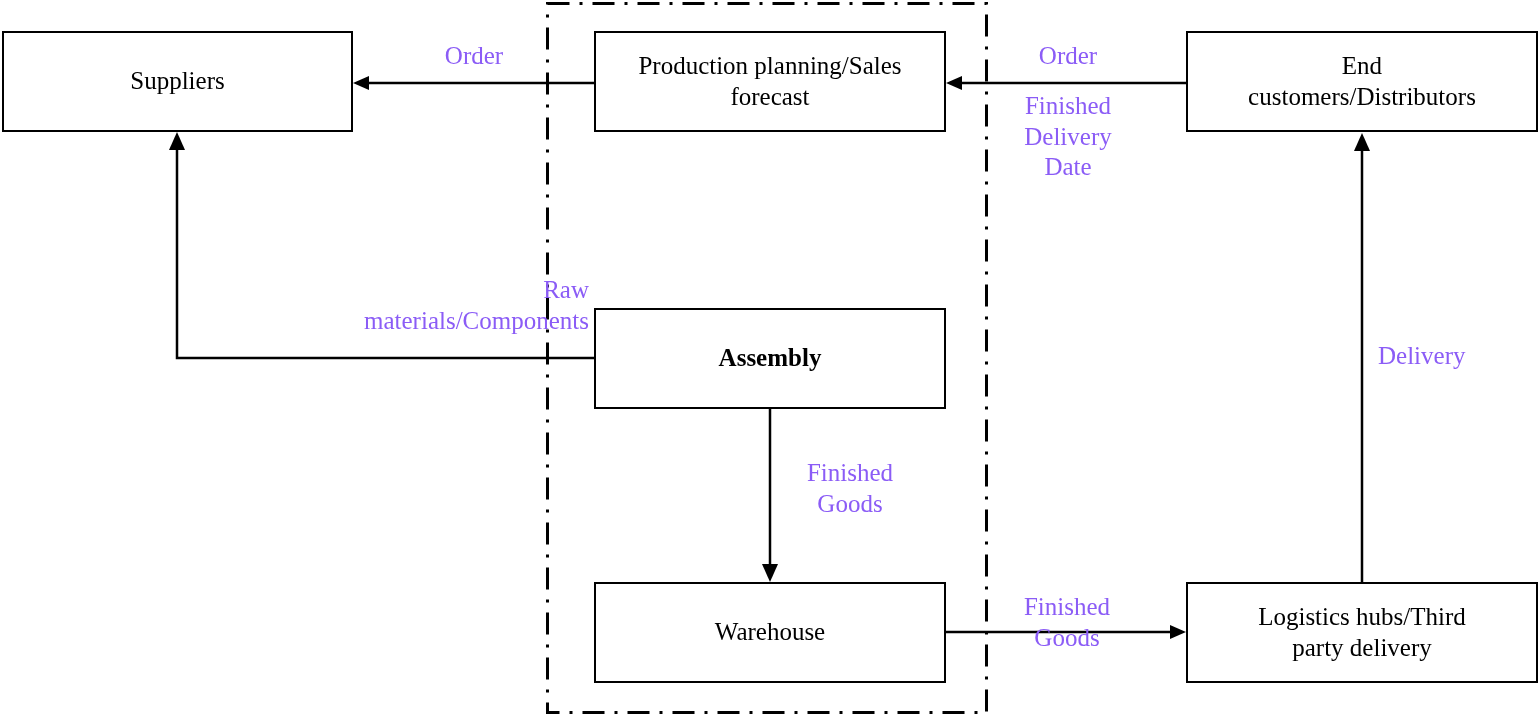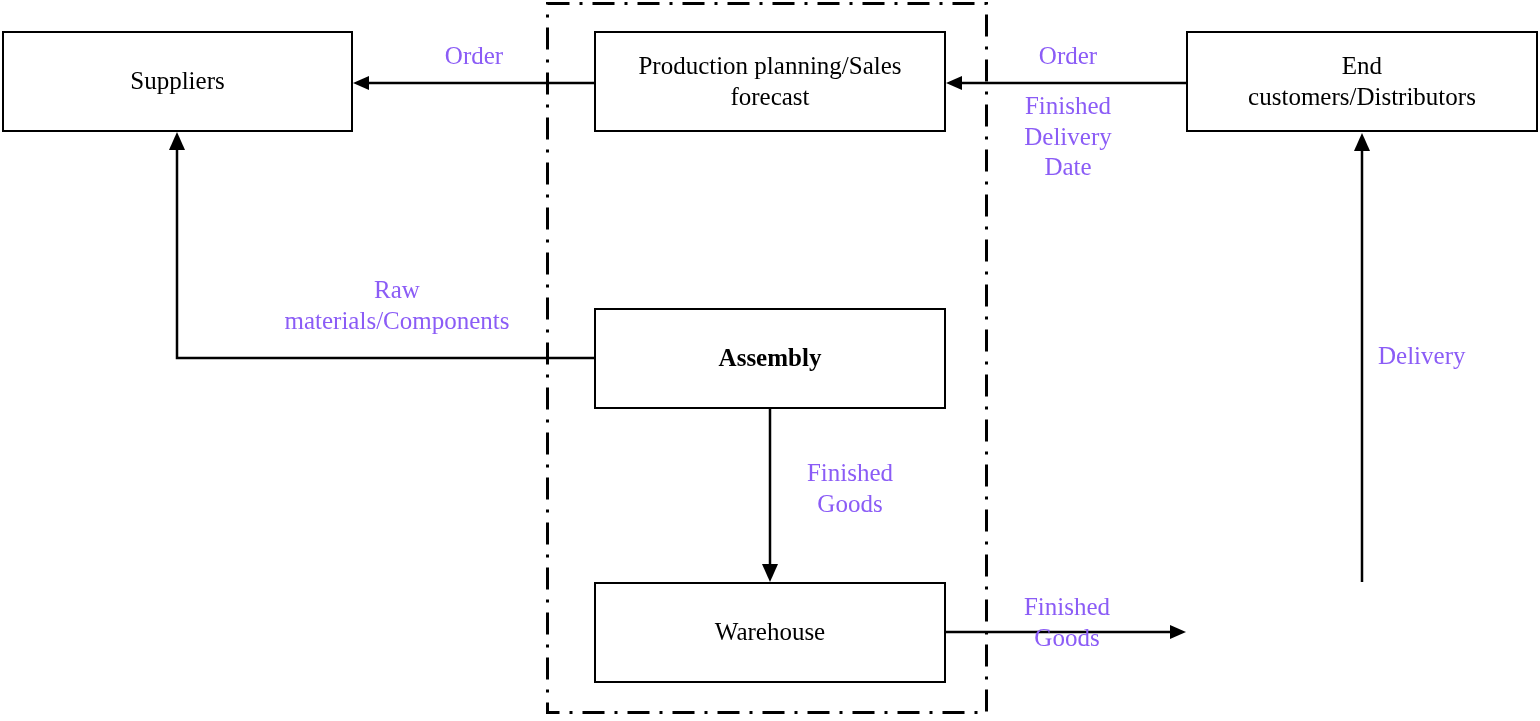--- a/index.html
+++ b/index.html
@@ -132,30 +132,34 @@
   </div>
 
   <div class="node" style="left:594px; top:308px; width:352px; height:101px;font-weight:bold;">
     <span class="node-label">Assembly</span>
   </div>
 
   <div class="node" style="left:594px; top:582px; width:352px; height:101px;">
     <span class="node-label">Warehouse</span>
   </div>
 
+  <div class="node" style="left:1186px; top:582px; width:352px; height:101px;">
+    <span class="node-label">Logistics hubs/Third
+party delivery</span>
+  </div>
 
   <div class="edge-label" style="left:394px; top:41px; width:160px;">Order</div>
 
   <div class="edge-label" style="left:988px; top:41px; width:160px;">Order</div>
 
   <div class="edge-label" style="left:988px; top:91px; width:160px;">Finished
 Delivery
 Date</div>
 
-  <div class="edge-label" style="left:222px; top:275px; width:350px;">Raw
+  <div class="edge-label" style="left:239px; top:275px; width:350px;text-align:right;">Raw
 materials/Components</div>
 
   <div class="edge-label" style="left:775px; top:458px; width:150px;">Finished
 Goods</div>
 
   <div class="edge-label" style="left:992px; top:592px; width:150px;">Finished
 Goods</div>
 
   <div class="edge-label" style="left:1378px; top:341px; width:160px; text-align:left;">Delivery</div>
 

